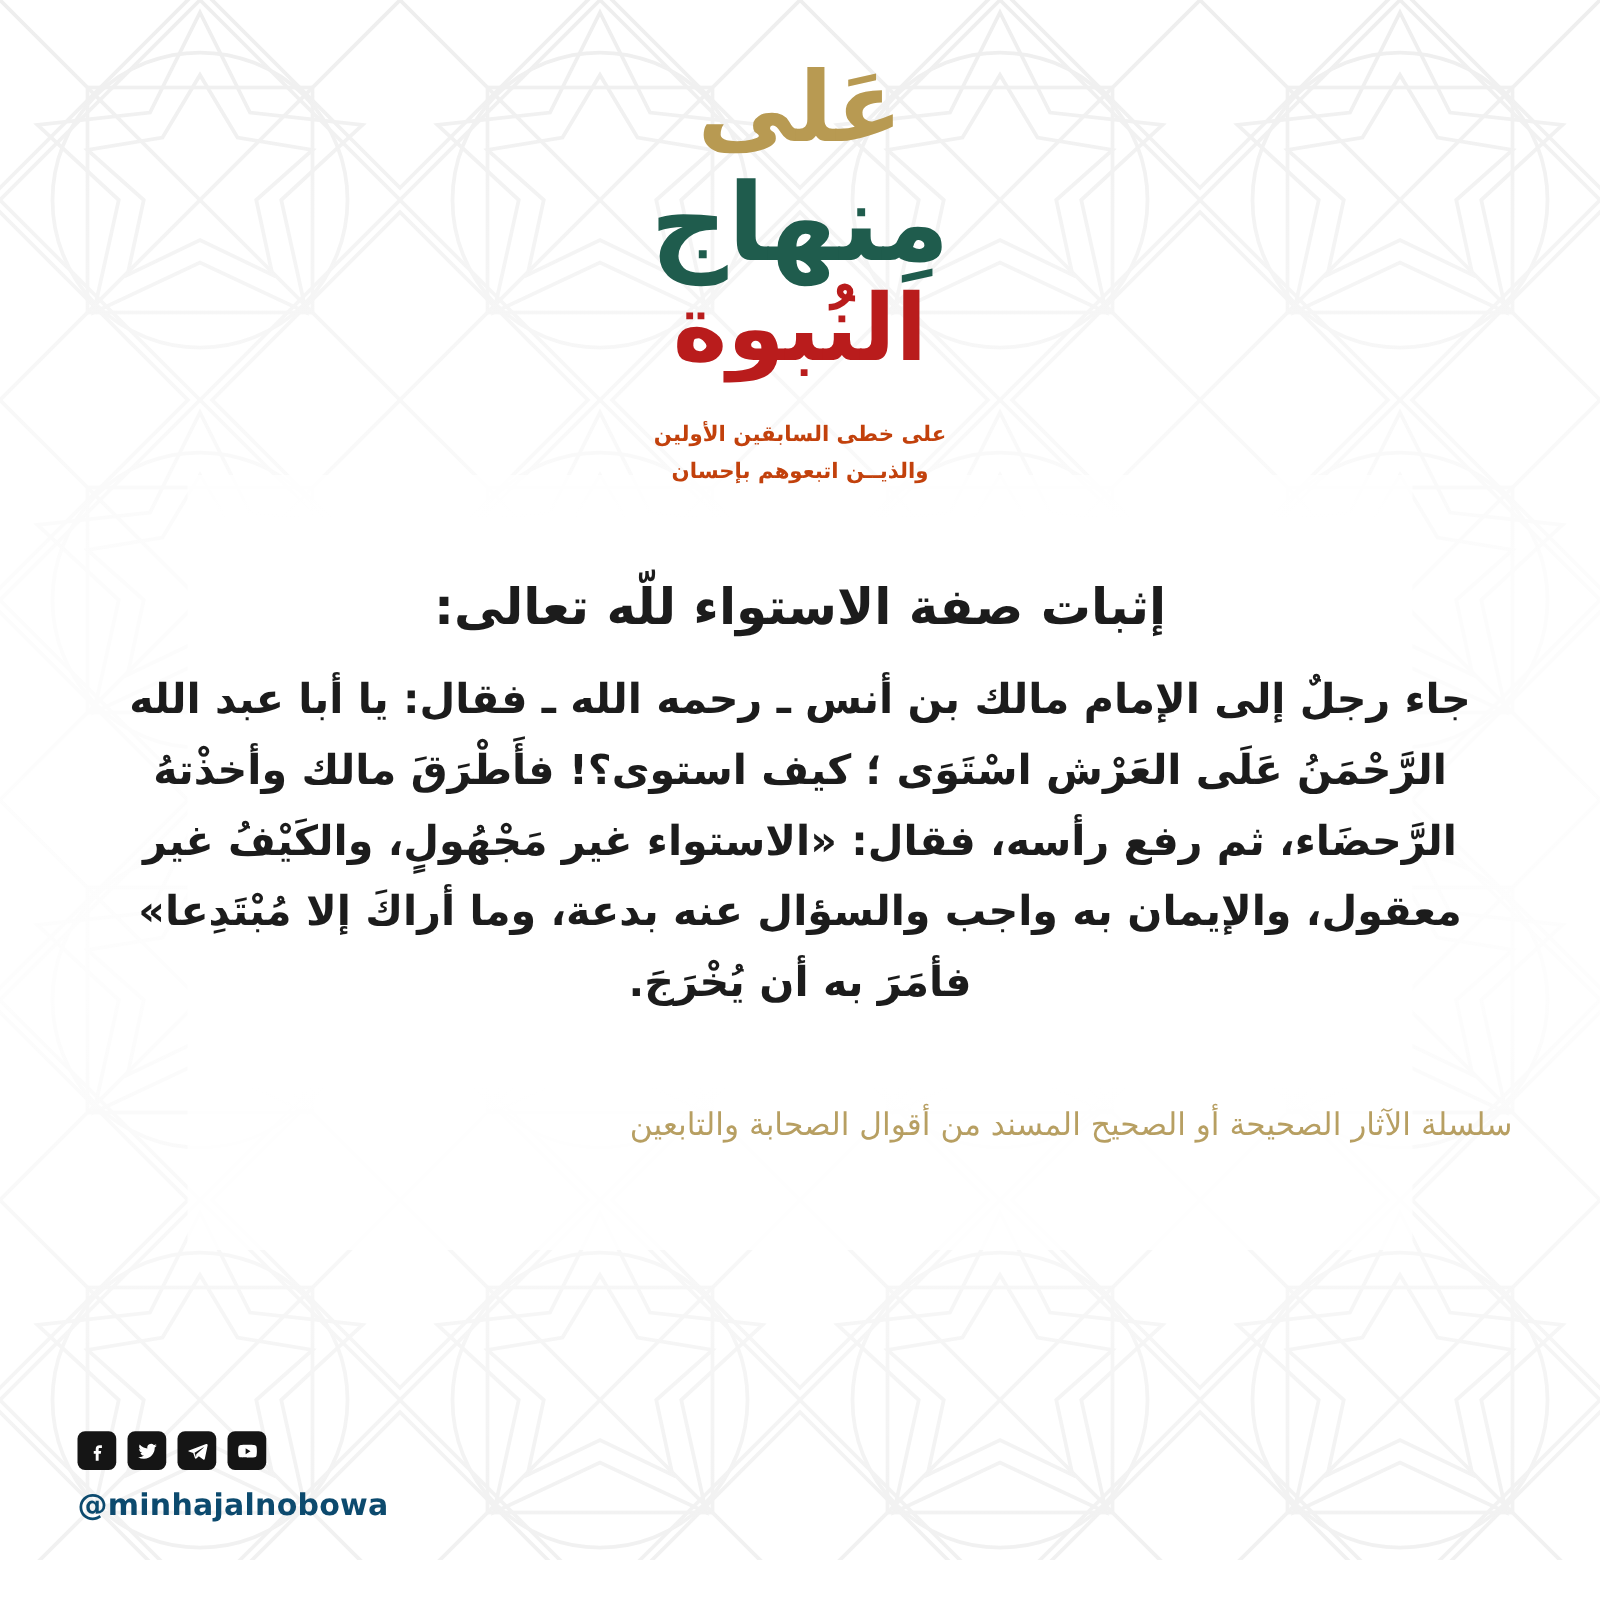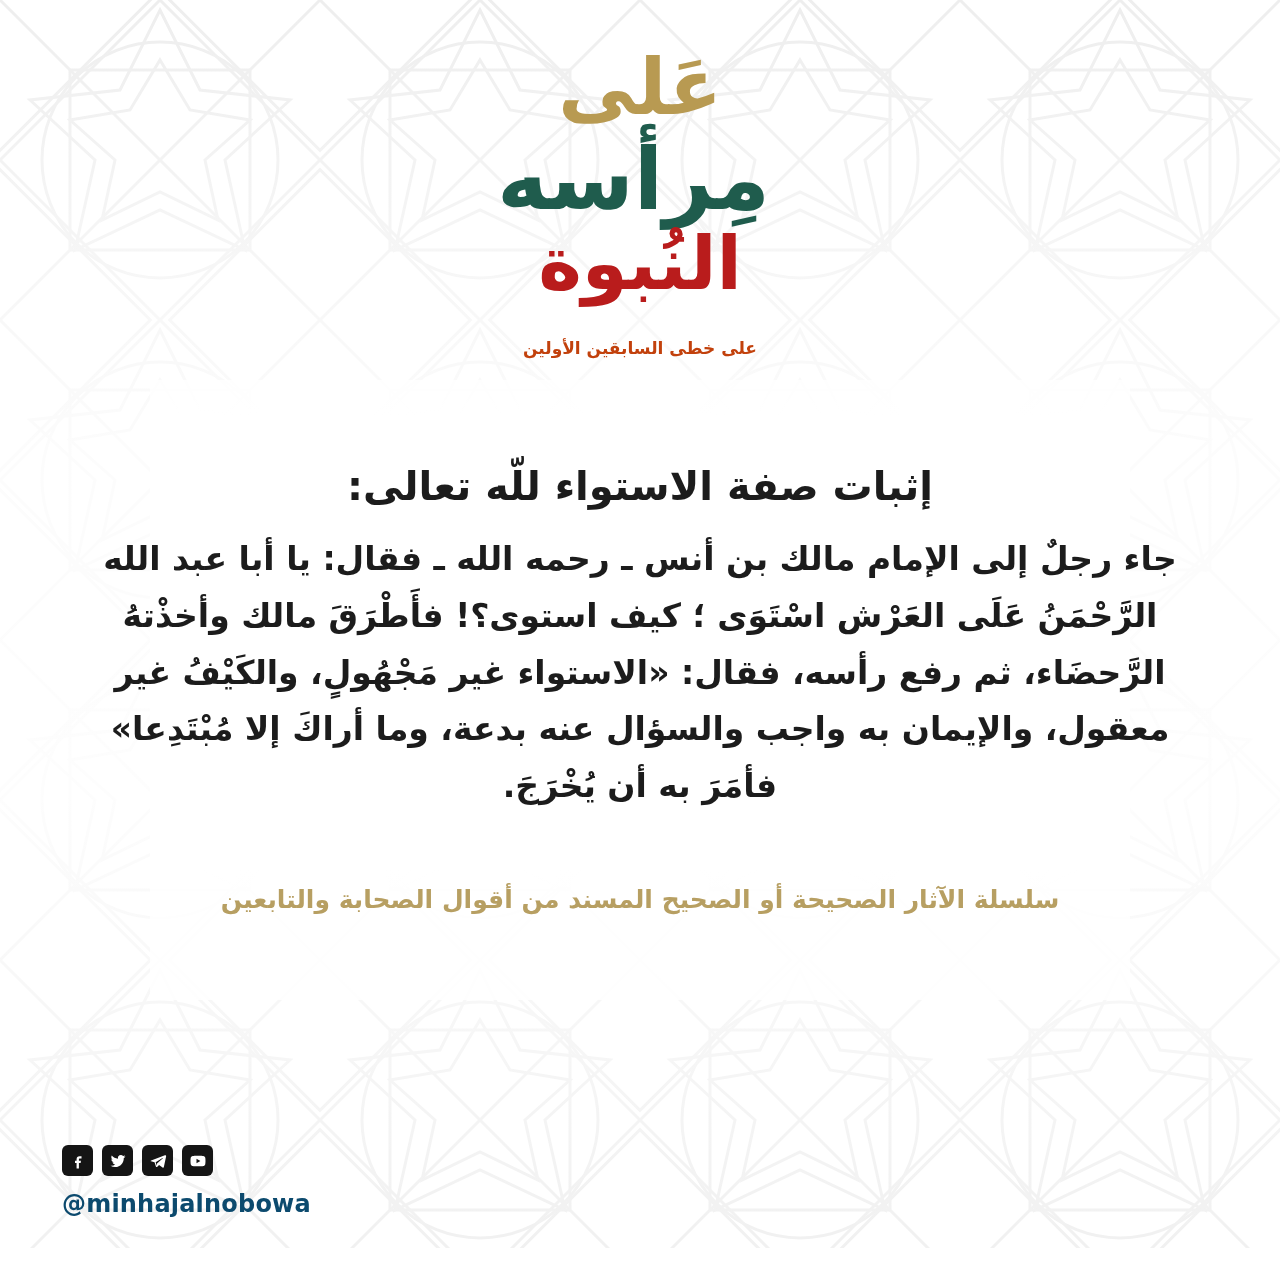--- a/index.html
+++ b/index.html
@@ -104,22 +104,22 @@
     color: #1c1c1c;
     font-size: 33px;
     font-weight: bold;
     line-height: 1.72;
     text-align: center;
   }
   .source-line {
     margin-top: 70px;
     color: #b79f62;
     font-size: 25px;
-    font-weight: bold;
-    text-align: center;
+    font-weight: normal;
+    text-align: right;
   }
 
   
   .footer {
     position: absolute;
     left: 62px;
     bottom: 30px;
     direction: ltr;
     text-align: left;
   }
@@ -181,25 +181,26 @@
     <rect x="-40" y="-40" width="1360" height="1360" fill="url(#starpat)"></rect>
     <rect x="0" y="0" width="1280" height="1280" fill="url(#fademask)"></rect>
     <rect x="150" y="380" width="980" height="620" fill="#ffffff" opacity="0.82"></rect>
   </svg>
 
   <div class="content">
 
     <div class="logo-block">
       <div class="logo-mark">
         <div class="logo-word logo-w1">عَلى</div>
-        <div class="logo-word logo-w2">مِرأسه</div>
+        <div class="logo-word logo-w2">مِنهاج</div>
         <div class="logo-word logo-w3">النُبوة</div>
       </div>
       <div class="logo-sub">
         <div>على خطى السابقين الأولين</div>
+        <div>والذيــن اتبعوهم بإحسان</div>
       </div>
     </div>
 
     <div class="text-block">
       <div class="headline">إثبات صفة الاستواء للّه تعالى:</div>
       <div class="body-text">جاء رجلٌ إلى الإمام مالك بن أنس ـ رحمه الله ـ فقال: يا أبا عبد الله الرَّحْمَنُ عَلَى العَرْش اسْتَوَى ؛ كيف استوى؟! فأَطْرَقَ مالك وأخذْتهُ الرَّحضَاء، ثم رفع رأسه، فقال: «الاستواء غير مَجْهُولٍ، والكَيْفُ غير معقول، والإيمان به واجب والسؤال عنه بدعة، وما أراكَ إلا مُبْتَدِعا»  فأمَرَ به أن يُخْرَجَ.</div>
       <div class="source-line">سلسلة الآثار الصحيحة أو الصحيح المسند من أقوال الصحابة والتابعين</div>
     </div>
 
     <div class="footer">

